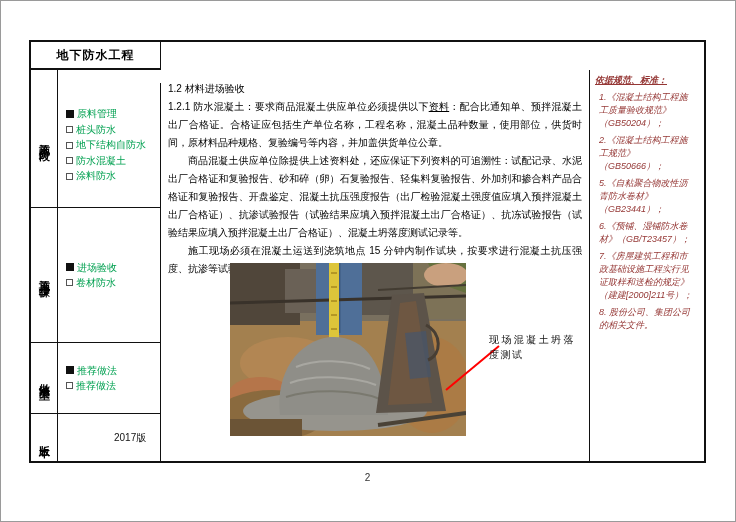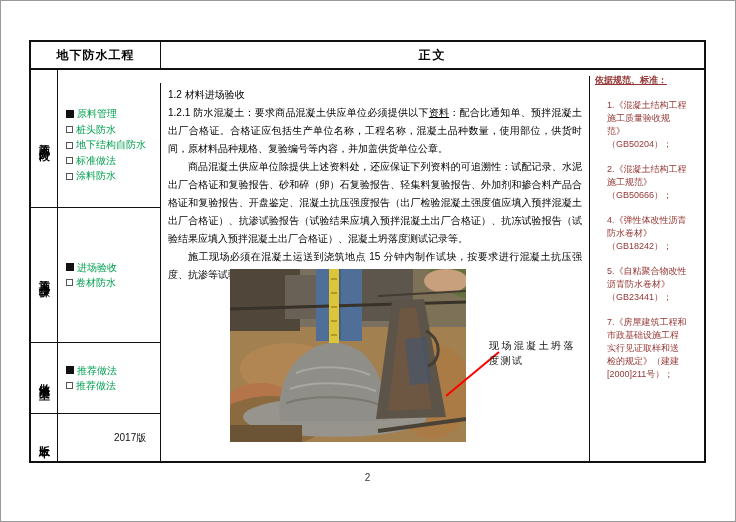--- a/index.html
+++ b/index.html
@@ -40,68 +40,67 @@
   .itm1 { grid-area:2/2/3/3;margin-top:13px; } .itm2 { grid-area:3/2/4/3; }
   .itm3 { grid-area:4/2/5/3; } .itm4 { grid-area:5/2/6/3; border-bottom-width:0; }
   .check-line { display:flex; align-items:center; white-space:nowrap; }
   .check-line .txt { color:#00A050; }
   .cb { display:inline-block; width:8px; height:8px; margin-right:3px; flex:0 0 auto; }
   .cb.filled { background:#111; }
   .cb.empty  { width:7px; height:7px; border:1px solid #555; background:#fff; }
   .version-txt { color:#111; font-size:10px;margin-left:48px; }
 
   .main-cell { grid-area:2/3/6/4; border-right-width:1px; position:relative;
-               padding:10px 7px; font-size:10px; line-height:18px; text-align:justify;margin-top:6px; }
+               padding:10px 7px; font-size:10px; line-height:18px; text-align:justify; }
   .main-cell .sec { font-size:10px; }
   .main-cell p { margin:0; }
   .main-cell .ind { text-indent:2em; }
   .u { text-decoration:underline; }
 
   .std-cell { grid-area:2/4/6/5; padding:4px 5px 16px 5px;
-              color:#953735; font-size:9px; line-height:13px; }
+              color:#953735; font-size:9px; line-height:13px;font-style:italic; }
   .std-title { font-weight:bold; text-decoration:underline; }
-  .std-item { margin:12px; }
+  .std-item { margin:4px; }
 
   
   .photo { position:absolute; left:69px; top:193px; width:236px; height:173px; }
   .leader { position:absolute; left:280px; top:272px; width:62px; height:52px; }
   .caption { position:absolute; left:328px; top:262px; width:86px;
              font-size:10px; line-height:15px; letter-spacing:1.5px; color:#111;
              text-align:justify; }
 
   .page-num { position:absolute; left:29px; top:472px; width:677px;
               text-align:center; font-size:10px; color:#333; }
 </style>
 </head>
 <body>
 
 <div class="frame"></div>
 
 <div class="doc-table">
 
   <div class="cell hdr-left">地下防水工程</div>
-  <div class="cell hdr-right">正文</div>
 
   <div class="cell lab lab1">施工阶段</div>
   <div class="cell itm itm1">
     <div class="check-line">
       <span class="cb filled"></span>
       <span class="txt">原料管理</span>
     </div>
     <div class="check-line">
       <span class="cb empty"></span>
       <span class="txt">桩头防水</span>
     </div>
     <div class="check-line">
       <span class="cb empty"></span>
       <span class="txt">地下结构自防水</span>
     </div>
     <div class="check-line">
       <span class="cb empty"></span>
-      <span class="txt">标准做法</span>
+      <span class="txt">防水混凝土</span>
     </div>
     <div class="check-line">
       <span class="cb empty"></span>
       <span class="txt">涂料防水</span>
     </div>
   </div>
 
   <div class="cell lab lab2">施工步骤</div>
   <div class="cell itm itm2">
     <div class="check-line">
@@ -177,20 +176,21 @@
     <svg class="leader" viewBox="0 0 62 52" xmlns="http://www.w3.org/2000/svg">
       <line x1="5" y1="48" x2="58" y2="4" stroke="#FF0000" stroke-width="2"></line>
     </svg>
     <div class="caption">现场混凝土坍落度测试</div>
   </div>
 
   <div class="cell std-cell">
     <div class="std-title">依据规范、标准：</div>
     <p class="std-item">1.《混凝土结构工程施工质量验收规范》（GB50204）；</p>
     <p class="std-item">2.《混凝土结构工程施工规范》（GB50666）；</p>
-    <p class="std-item">4.《弹性体改性沥青防水卷材》（GB18242）；</p>
     <p class="std-item">5.《自粘聚合物改性沥青防水卷材》（GB23441）；</p>
+    <p class="std-item">6.《预铺、湿铺防水卷材》（GB/T23457）；</p>
     <p class="std-item">7.《房屋建筑工程和市政基础设施工程实行见证取样和送检的规定》（建建[2000]211号）；</p>
+    <p class="std-item">8. 股份公司、集团公司的相关文件。</p>
   </div>
 
 </div>
 
 <div class="page-num">2</div>
 
 </body></html>

